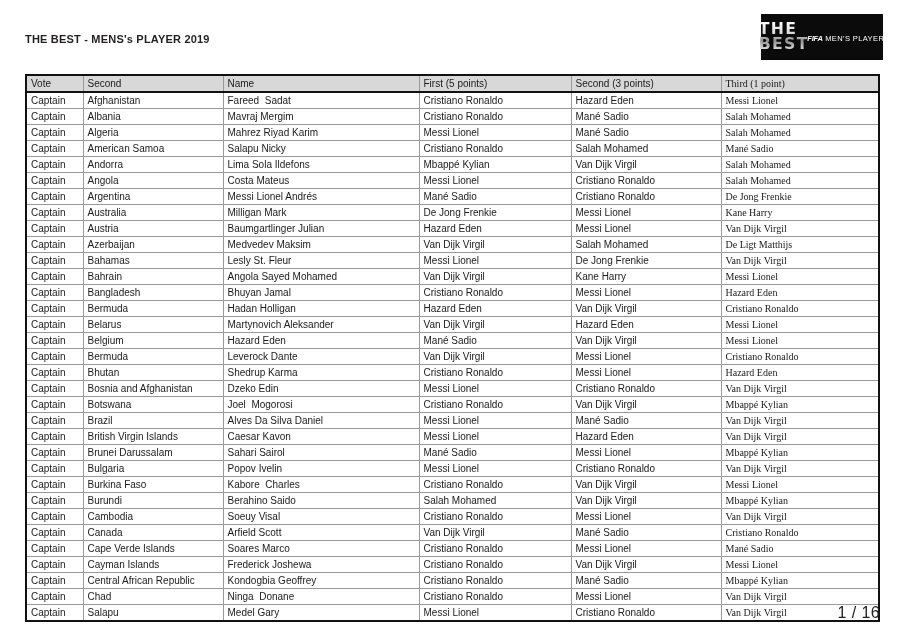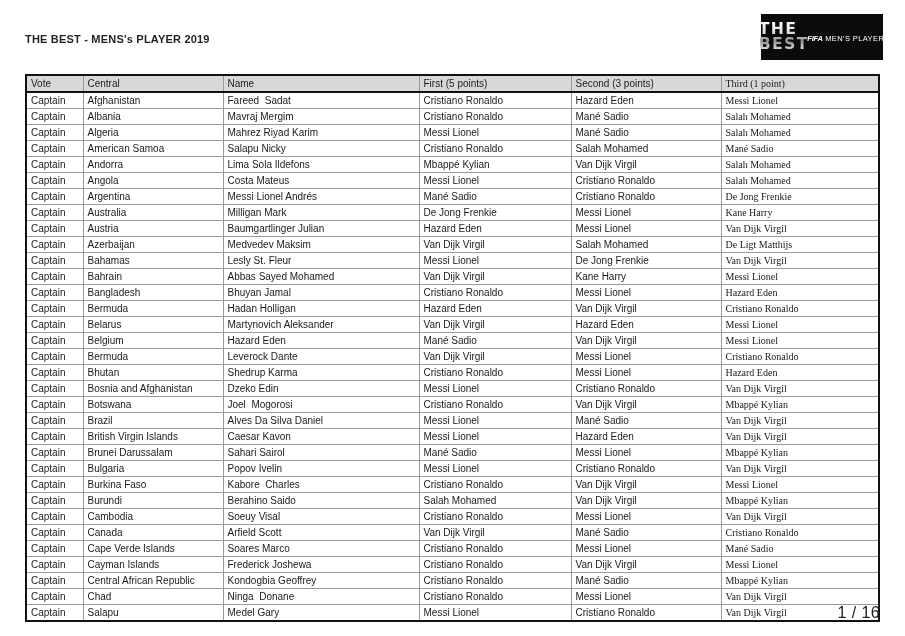--- a/index.html
+++ b/index.html
@@ -162,21 +162,21 @@
         <col class="c-vote">
           <col class="c-country">
           <col class="c-name">
         <col class="c-first">
           <col class="c-second">
           <col class="c-third">
       </colgroup>
       <thead>
         <tr>
           <th>Vote</th>
-          <th>Central</th>
+          <th>Second</th>
           <th>Name</th>
           <th>First (5 points)</th>
           <th>Second (3 points)</th>
           <th>Third (1 point)</th>
         </tr>
       </thead>
       <tbody id="votes-body">
           <tr>
             <td>Captain</td>
             <td>Afghanistan</td>
@@ -261,21 +261,21 @@
             <td>Captain</td>
             <td>Bahamas</td>
             <td>Lesly St. Fleur</td>
             <td>Messi Lionel</td>
             <td>De Jong Frenkie</td>
             <td>Van Dijk Virgil</td>
           </tr>
           <tr>
             <td>Captain</td>
             <td>Bahrain</td>
-            <td>Abbas Sayed Mohamed</td>
+            <td>Angola Sayed Mohamed</td>
             <td>Van Dijk Virgil</td>
             <td>Kane Harry</td>
             <td>Messi Lionel</td>
           </tr>
           <tr>
             <td>Captain</td>
             <td>Bangladesh</td>
             <td>Bhuyan Jamal</td>
             <td>Cristiano Ronaldo</td>
             <td>Messi Lionel</td>

